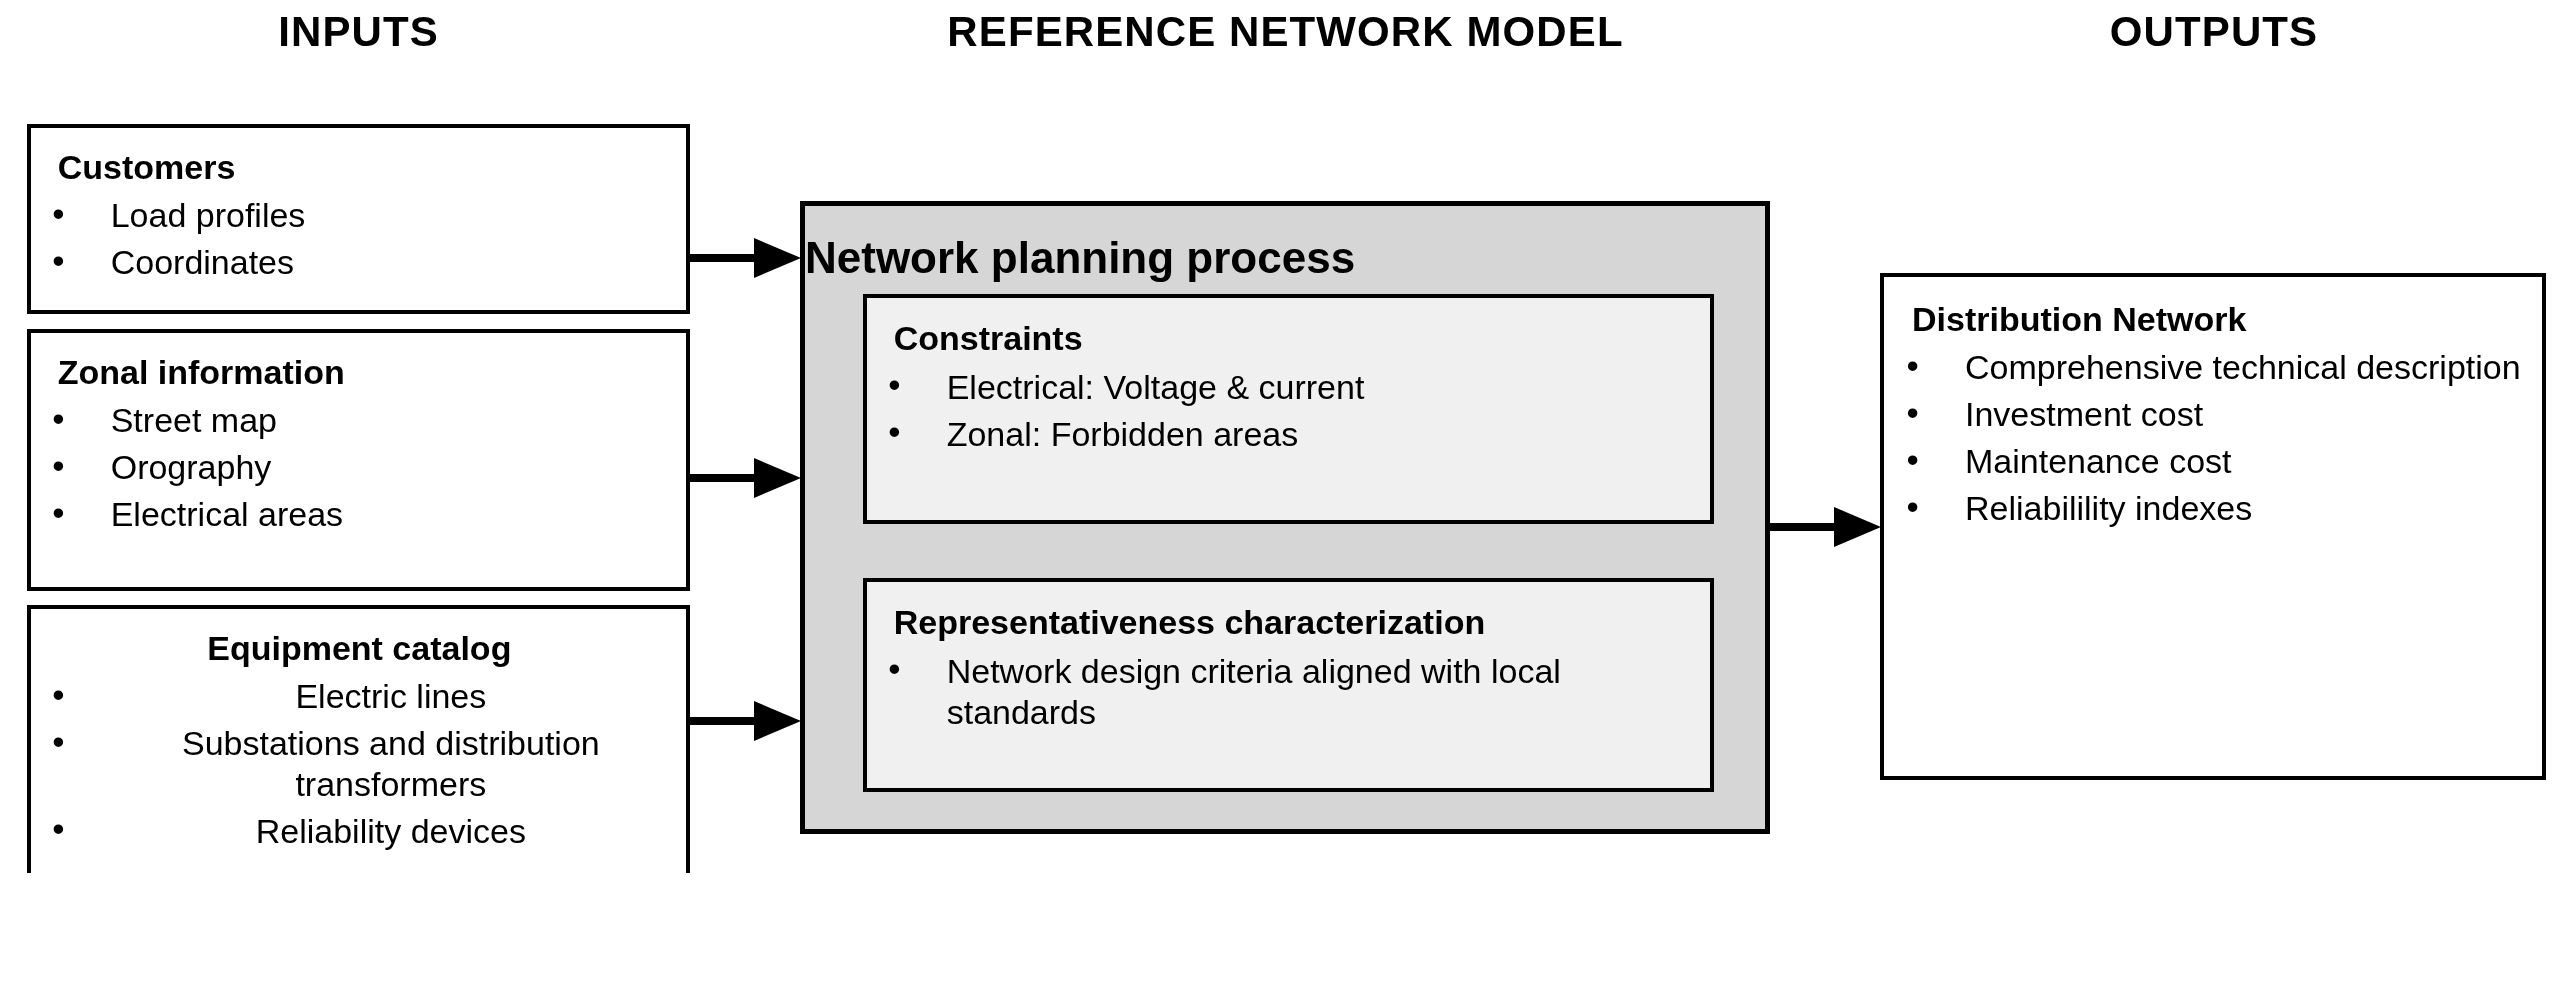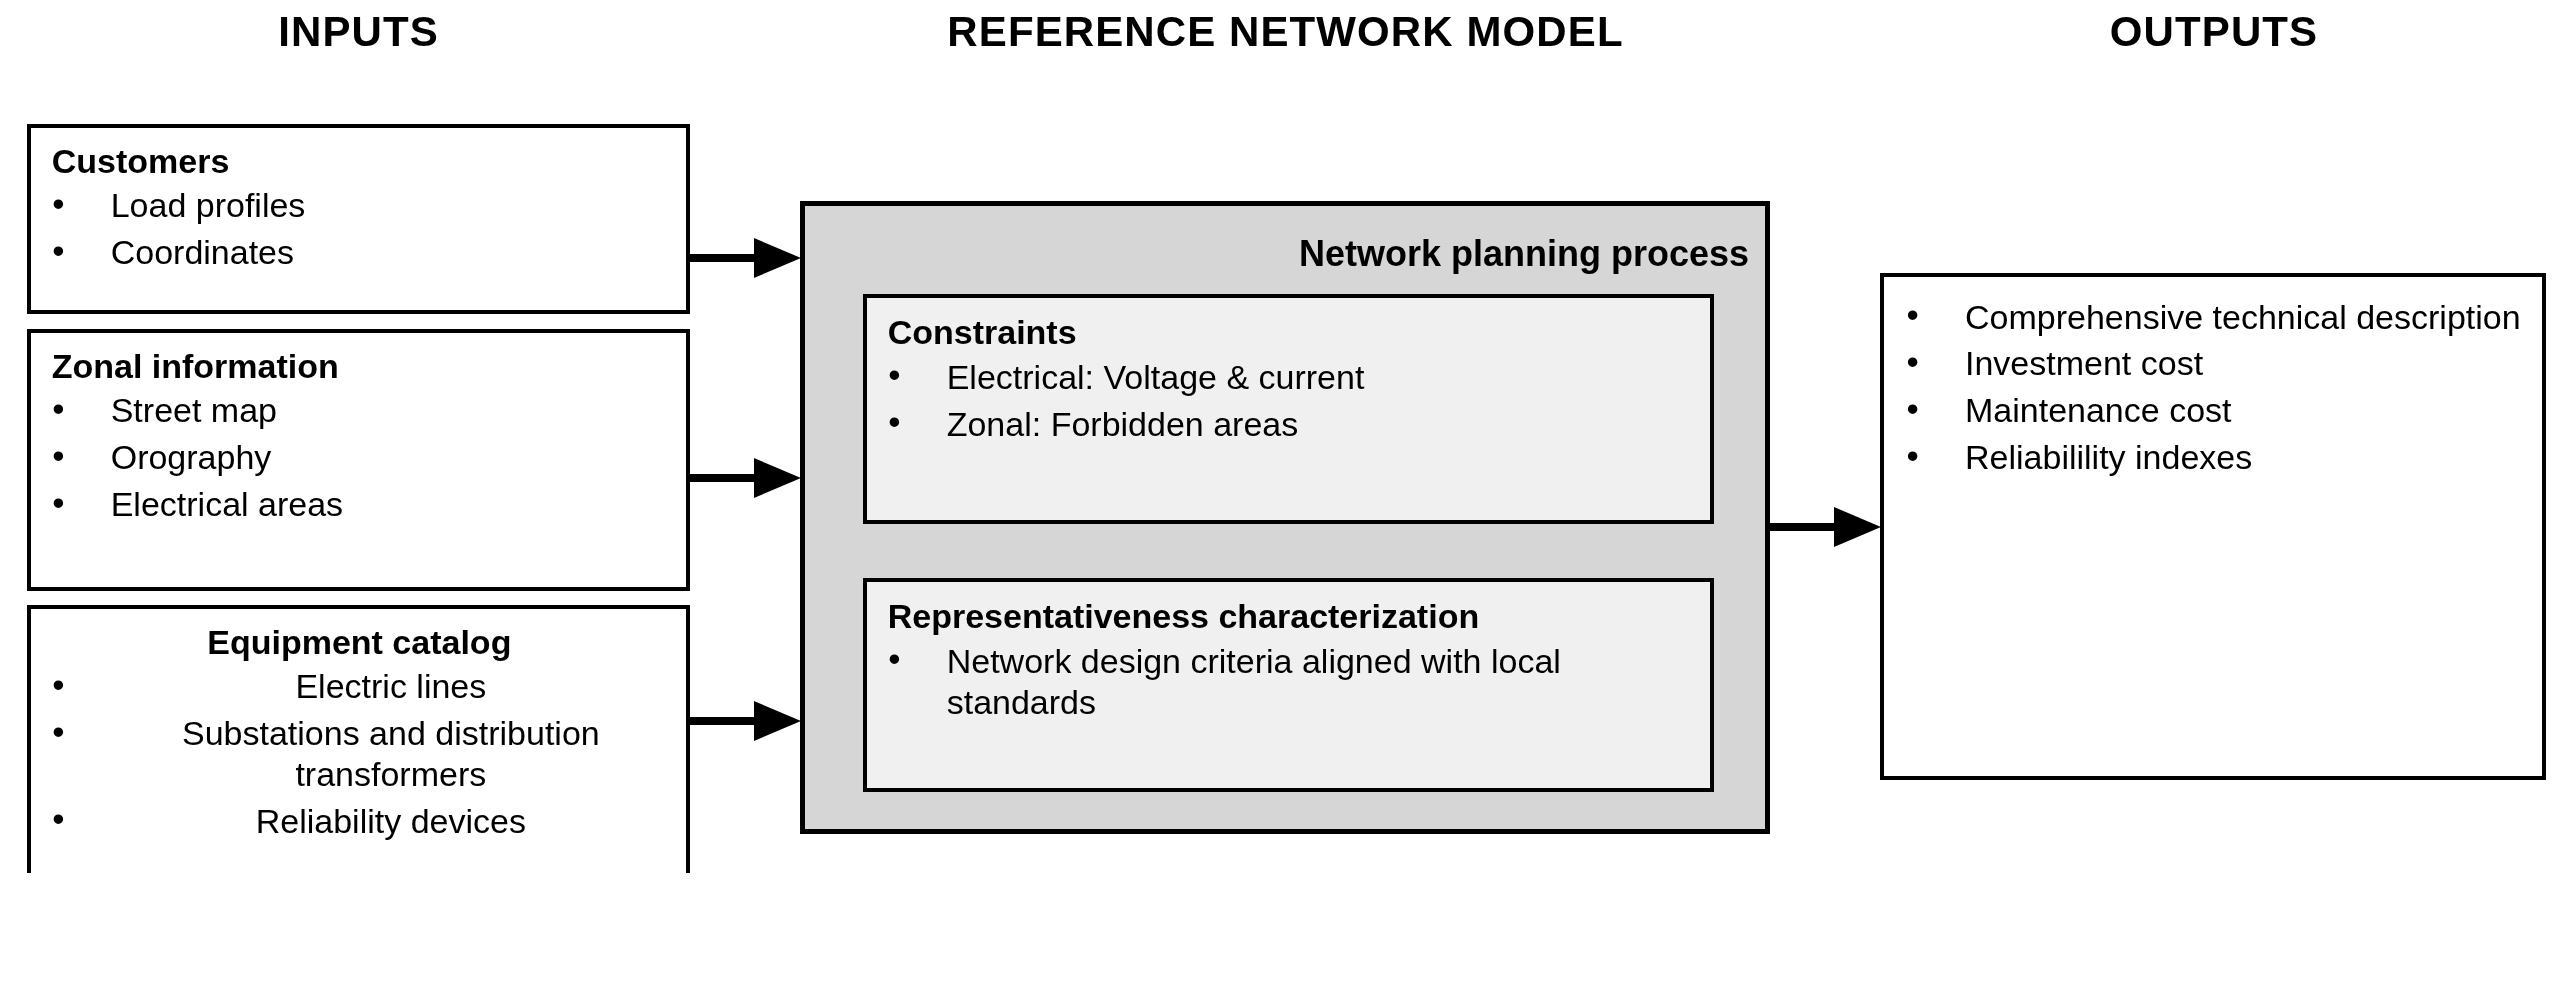--- a/index.html
+++ b/index.html
@@ -21,38 +21,38 @@
   }
   .inbox1{left:27px;top:124px;width:663px;height:190px;}
   .inbox2{left:27px;top:329px;width:663px;height:262px;}
   .inbox3{left:27px;top:605px;width:663px;height:370px;text-align:center;}
 
   .panel{
     position:absolute;left:800px;top:201px;width:970px;height:633px;
     background:#d6d6d6;border:5.3px solid #000;box-sizing:border-box;
   }
   .panel-title{
-    position:absolute;left:0;right:16px;top:30px;text-align:right;
-    font-size:36px;font-weight:bold;color:#000;line-height:1;
+    position:absolute;left:0;right:16px;top:30px;text-align:left;
+    font-size:44px;font-weight:bold;color:#000;line-height:1;
   }
   .subbox{
     position:absolute;background:#f0f0f0;border:4.6px solid #000;
     box-sizing:border-box;left:58px;width:851px;
   }
   .subbox1{top:88px;height:230px;}
   .subbox2{top:372px;height:214px;}
 
   .outbox{
     position:absolute;left:1880px;top:273px;width:666px;height:507px;
     background:#ffffff;border:4.6px solid #000;box-sizing:border-box;
   }
 
   .btitle{
     font-size:34px;font-weight:bold;color:#000;line-height:1.08;
-    margin:4px;padding:0;
+    margin:10px;padding:0;
   }
   ul.blist{
     list-style:none;margin:0;padding:0;
   }
   ul.blist li{
     position:relative;font-size:34px;color:#000;line-height:1.2;
     padding-left:63px;margin-top:6px;
   }
   ul.blist li:before{
     content:"\2022";position:absolute;left:4.6px;top:-2.3px;
@@ -161,20 +161,21 @@
     </div>
   </div>
 
   <div class="arrow a-out">
     <div class="shaft"></div>
     <div class="head"></div>
   </div>
 
   <div class="outbox">
     <div class="bodypad-out">
+      <div class="btitle">Distribution Network</div>
       <ul class="blist">
         <li>Comprehensive technical description</li>
         <li>Investment cost</li>
         <li>Maintenance cost</li>
         <li>Reliabilility indexes</li>
       </ul>
     </div>
   </div>
 
 </div>

